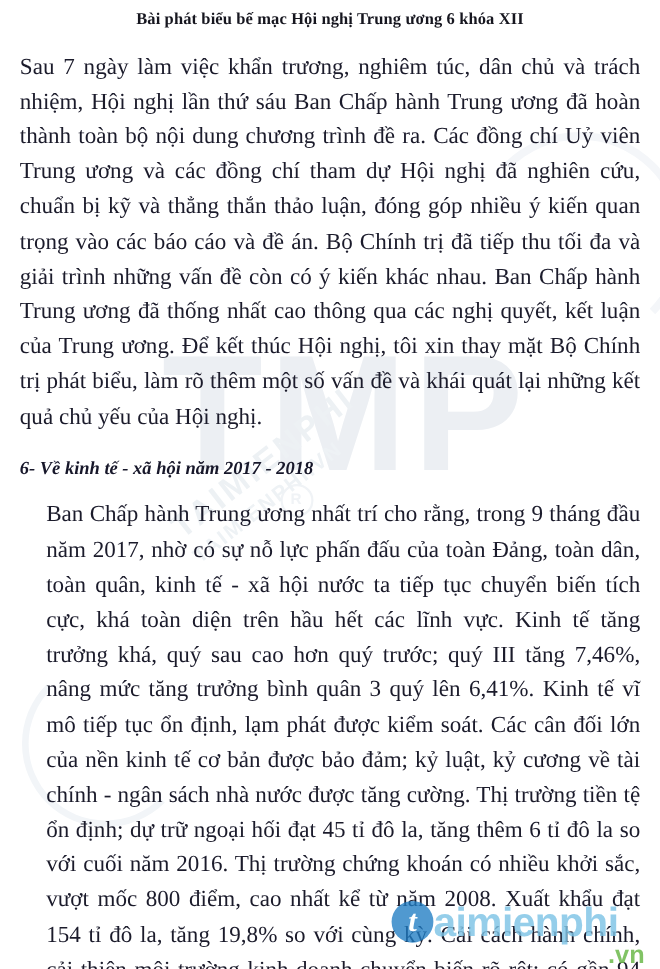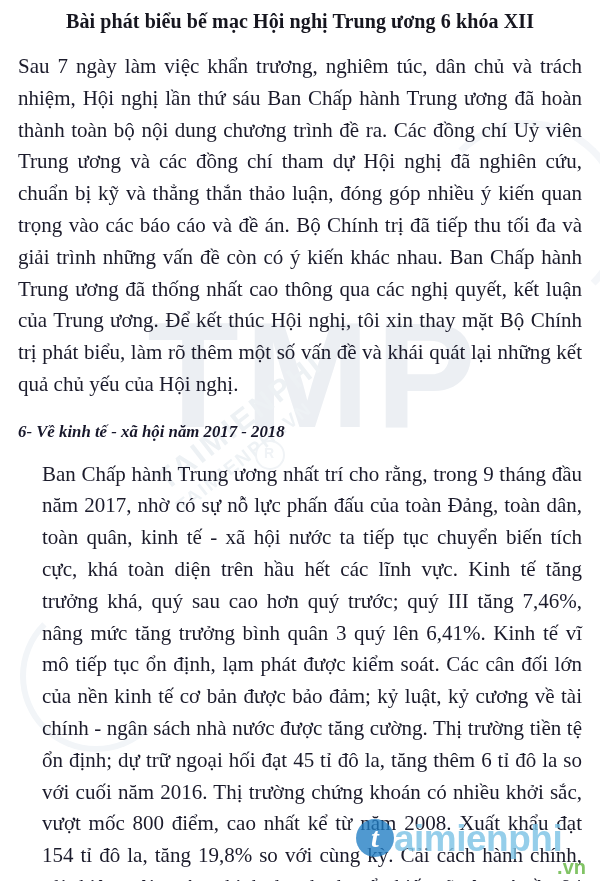--- a/index.html
+++ b/index.html
@@ -114,21 +114,21 @@
   .doc {
     position: relative;
     z-index: 2;
     padding: 0 18px;
     box-sizing: border-box;
     width: 600px;
   }
   .doc-title {
     text-align: center;
     font-weight: bold;
-    font-size: 20px;
+    font-size: 15px;
     color: #16161f;
     margin: 9px 0 0 0;
     line-height: 1.25;
     letter-spacing: 0.1px;
   }
   .para {
     text-align: justify;
     text-justify: inter-word;
     font-size: 21px;
     line-height: 31.8px;
@@ -198,21 +198,21 @@
     opacity: 0.82;
     line-height: 44px;
     white-space: nowrap;
   }
   .fg-wm-vn {
     position: absolute;
     right: 8px;
     bottom: -2px;
     font-family: "Liberation Sans", sans-serif;
     font-weight: bold;
-    font-size: 20px;
+    font-size: 23px;
     color: #6cb94b;
     opacity: 0.85;
     line-height: 20px;
   }
 </style>
 </head>
 <body>
 
 <div id="page">
 

